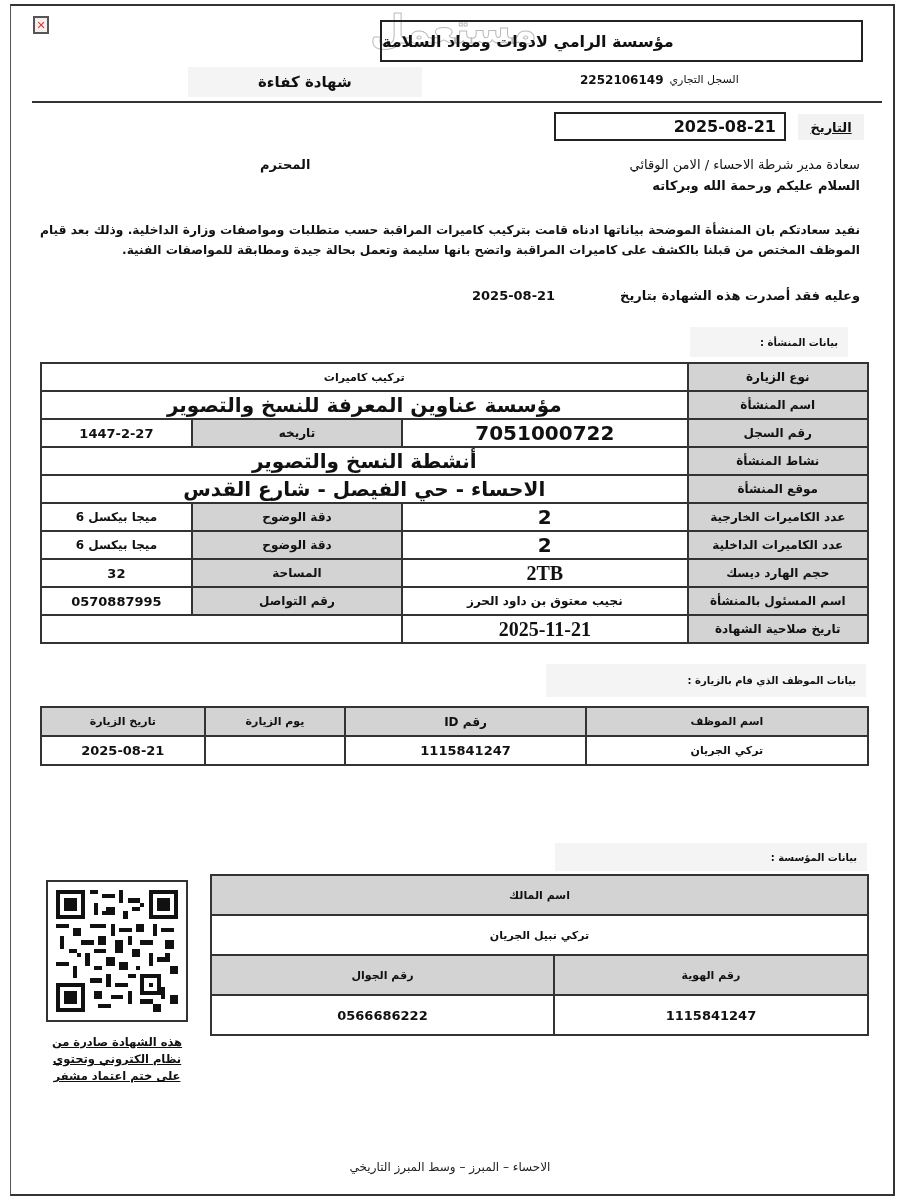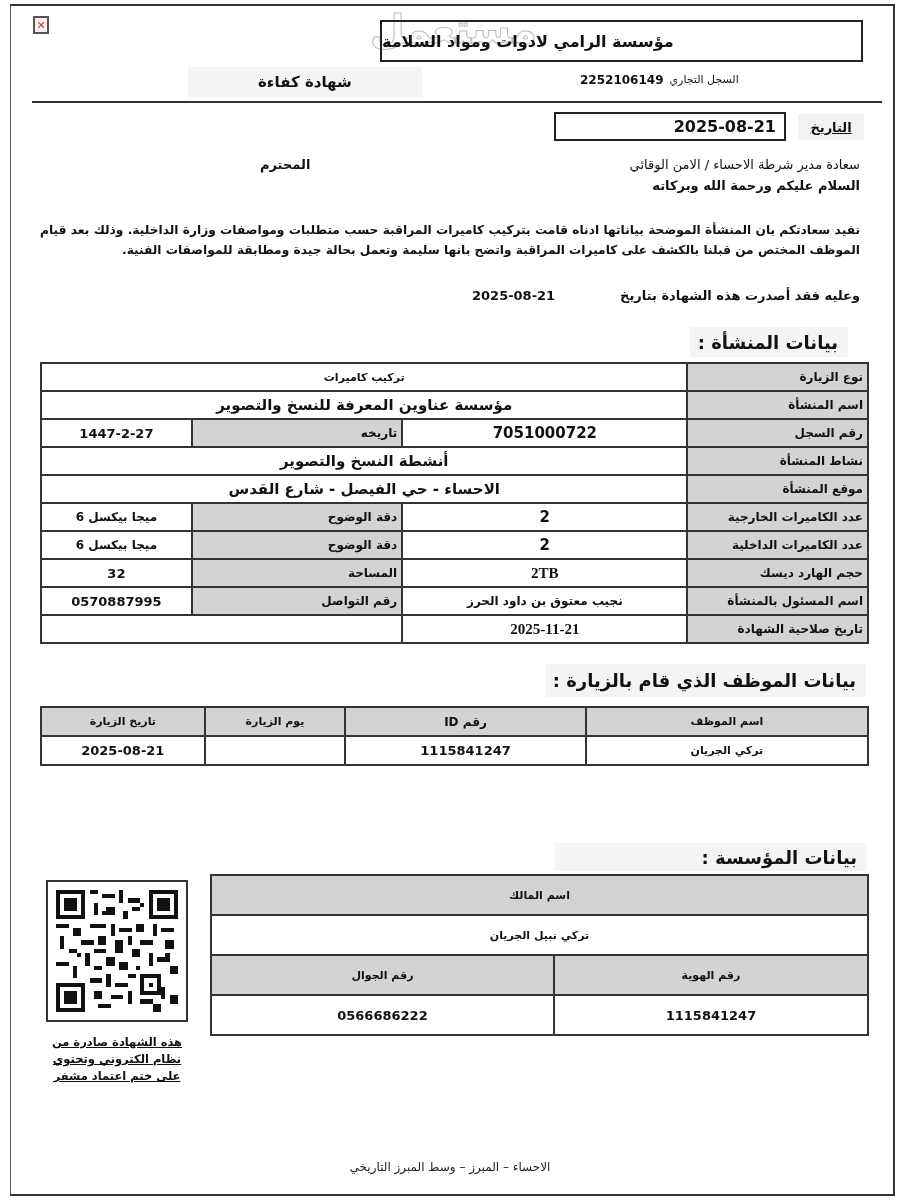--- a/index.html
+++ b/index.html
@@ -17,25 +17,25 @@
   .hr-top { position: absolute; left: 32px; top: 101px; width: 850px; height: 2px; background: #333; }
   .date-label { position: absolute; left: 798px; top: 114px; width: 66px; height: 26px; background: #f2f2f2; font-size: 13px; font-weight: bold; text-decoration: underline; direction: rtl; display: flex; align-items: center; justify-content: center; }
   .date-box { position: absolute; left: 554px; top: 112px; width: 232px; height: 29px; border: 2px solid #222; font-size: 16px; font-weight: bold; display: flex; align-items: center; justify-content: flex-end; padding-right: 8px; }
   .rtl { direction: rtl; }
   .addressee { position: absolute; right: 40px; top: 157px; font-size: 13px; font-weight: normal; }
   .respected { position: absolute; left: 260px; top: 157px; font-size: 13px; font-weight: bold; direction: rtl; }
   .greeting { position: absolute; right: 40px; top: 178px; font-size: 13px; font-weight: bold; }
   .body-text { position: absolute; left: 40px; right: 40px; top: 220px; font-size: 12.2px; font-weight: bold; line-height: 20px; text-align: justify; }
   .issued { position: absolute; right: 40px; top: 288px; font-size: 13px; font-weight: bold; }
   .issued-date { position: absolute; left: 472px; top: 288px; font-size: 13px; font-weight: bold; }
-  .section-h { position: absolute; background: #f4f4f4; font-size: 18px; font-weight: bold; direction: rtl; display: flex; align-items: center; padding-right: 10px; }
+  .section-h { position: absolute; background: #f4f4f4; font-size: 10px; font-weight: bold; direction: rtl; display: flex; align-items: center; padding-right: 10px; }
   table { border-collapse: collapse; position: absolute; direction: rtl; }
   td { border: 2px solid #333; text-align: center; font-size: 12px; font-weight: bold; padding: 0 4px; }
-  td.lbl { background: #d3d3d3; text-align: right; }
-  td.big { font-size: 15px; }
+  td.lbl { background: #d3d3d3; }
+  td.big { font-size: 20px; }
   .t1 { left: 40px; top: 362px; width: 829px; }
   .t1 td { height: 28px; }
   .t2 { left: 40px; top: 706px; width: 829px; }
   .t2 td { height: 29px; }
   .t2 td.hd { background: #d3d3d3; font-size: 11px; margin-top: 44px; }
   .t3 { left: 210px; top: 874px; width: 659px; }
   .t3 td { height: 40px; }
   .t3 td.hd { background: #d3d3d3; font-size: 11px; }
   .qr-box { position: absolute; left: 46px; top: 880px; width: 142px; height: 142px; border: 2px solid #333; padding: 8px; background: #fff; }
   .qr-note { position: absolute; left: 44px; top: 1034px; width: 146px; font-size: 11.5px; font-weight: bold; line-height: 17px; text-align: center; direction: rtl; }

